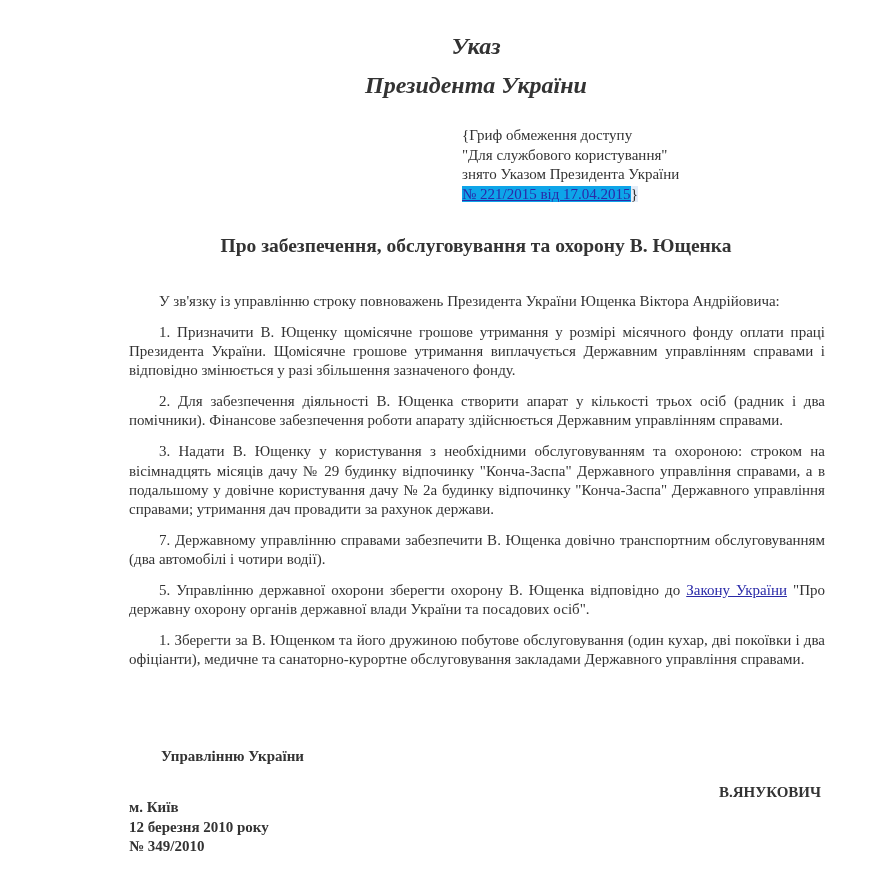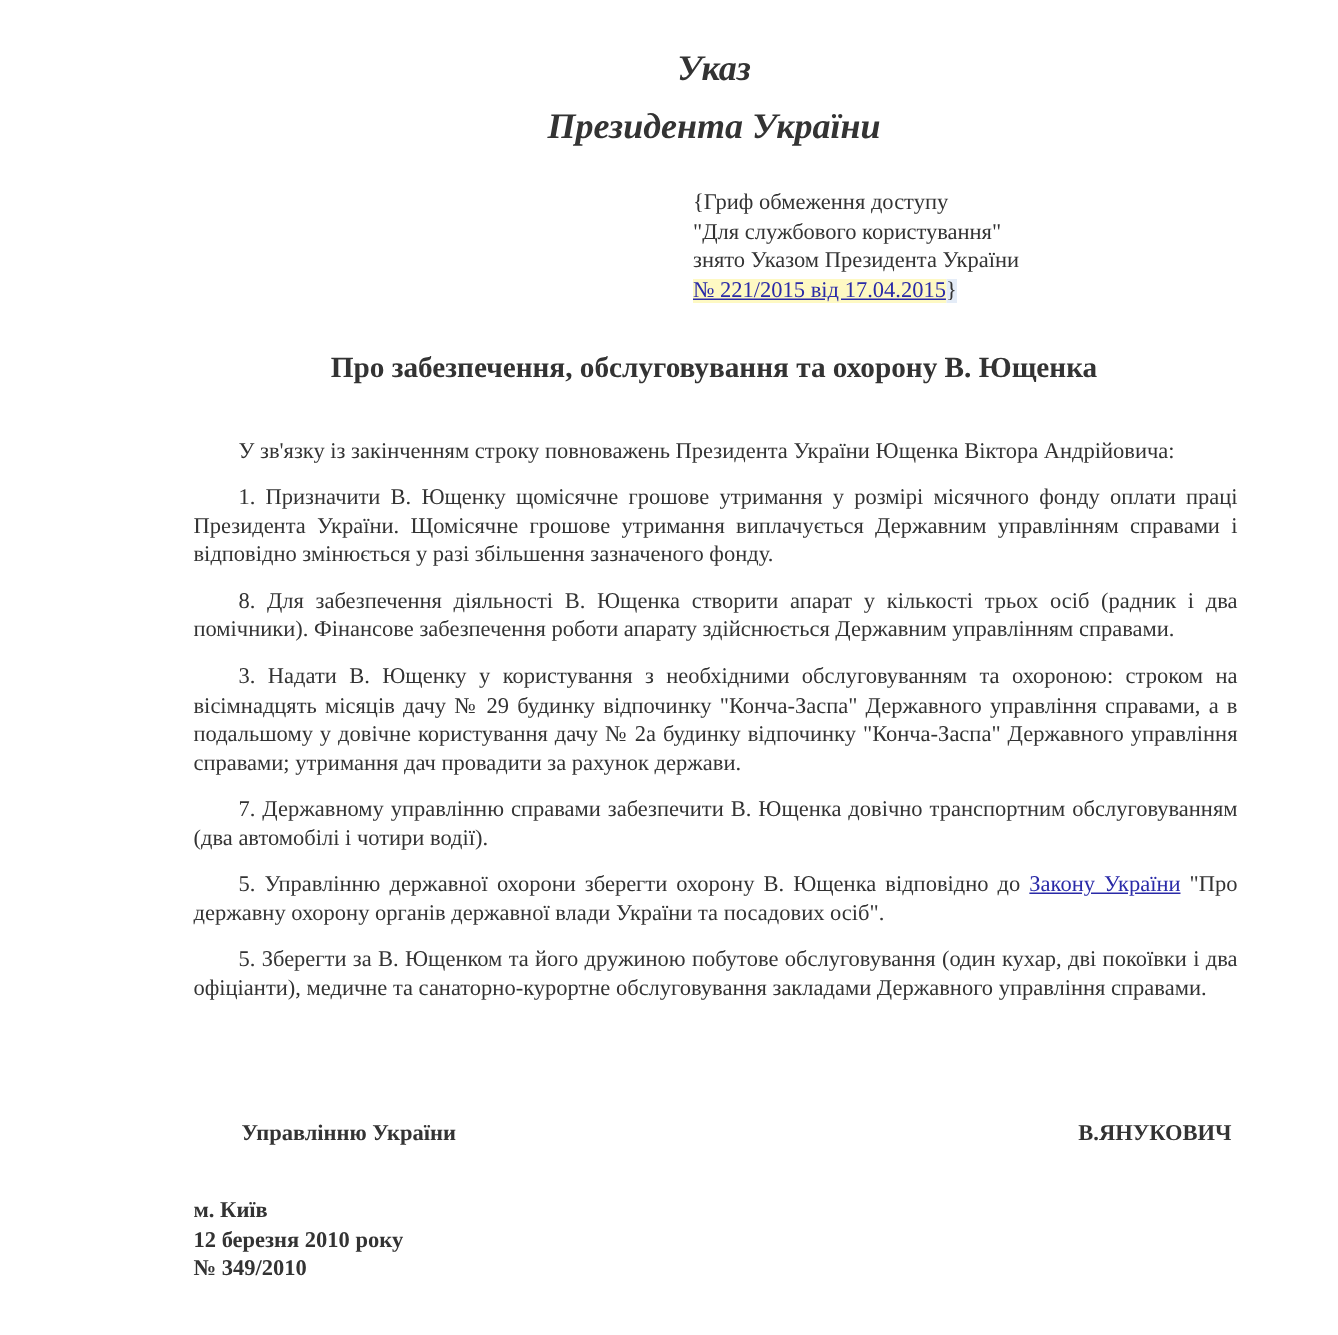--- a/index.html
+++ b/index.html
@@ -41,21 +41,21 @@
       top: 126px;
       font-size: 15px;
       line-height: 19.5px;
       color: #333333;
     }
     .grif .line { display: block; white-space: nowrap; }
     .grif a {
       color: #1a0dab;
       color: #2a2aa8;
       text-decoration: underline;
-      background: #fef9c3;
+      background: #0ea5e9;
     }
     .grif .brace-close { background: #e4ecf7; }
 
     .heading {
       position: absolute;
       left: 0;
       top: 235px;
       width: 952px;
       text-align: center;
       font-weight: bold;
@@ -87,21 +87,21 @@
       position: absolute;
       left: 161px;
       top: 748px;
       font-weight: bold;
       font-size: 15px;
       color: #333333;
     }
     .sign-right {
       position: absolute;
       right: 67px;
-      top: 748px;
+      top: 784px;
       font-weight: bold;
       font-size: 15px;
       color: #333333;
     }
     .place-block {
       position: absolute;
       left: 129px;
       top: 798px;
       width: 166px;
       text-align: left;
@@ -123,27 +123,27 @@
   <div class="grif">
     <span class="line">{Гриф обмеження доступу</span>
     <span class="line">"Для службового користування"</span>
     <span class="line">знято Указом Президента України</span>
     <span class="line"><a href="#">№ 221/2015 від 17.04.2015</a><span class="brace-close">}</span></span>
   </div>
 
   <div class="heading">Про забезпечення, обслуговування та охорону В. Ющенка</div>
 
   <div class="body-text">
-    <p>У зв'язку із закінченням строку повноважень Президента України Ющенка Віктора Андрійовича:</p>
+    <p>У зв'язку із управлінню строку повноважень Президента України Ющенка Віктора Андрійовича:</p>
     <p>1. Призначити В. Ющенку щомісячне грошове утримання у розмірі місячного фонду оплати праці Президента України. Щомісячне грошове утримання виплачується Державним управлінням справами і відповідно змінюється у разі збільшення зазначеного фонду.</p>
-    <p>8. Для забезпечення діяльності В. Ющенка створити апарат у кількості трьох осіб (радник і два помічники). Фінансове забезпечення роботи апарату здійснюється Державним управлінням справами.</p>
+    <p>2. Для забезпечення діяльності В. Ющенка створити апарат у кількості трьох осіб (радник і два помічники). Фінансове забезпечення роботи апарату здійснюється Державним управлінням справами.</p>
     <p>3. Надати В. Ющенку у користування з необхідними обслуговуванням та охороною: строком на вісімнадцять місяців дачу №  29 будинку відпочинку "Конча-Заспа" Державного управління справами, а в подальшому у довічне користування дачу № 2а будинку відпочинку "Конча-Заспа" Державного управління справами; утримання дач провадити за рахунок держави.</p>
     <p>7. Державному управлінню справами забезпечити В. Ющенка довічно транспортним обслуговуванням (два автомобілі і чотири водії).</p>
     <p><span>5. Управлінню державної охорони зберегти охорону В. Ющенка відповідно до </span><a href="#">Закону України</a><span> "Про державну охорону органів державної влади України та посадових осіб".</span></p>
-    <p>5. Зберегти за В. Ющенком та його дружиною побутове обслуговування (один кухар, дві покоївки і два офіціанти), медичне та санаторно-курортне обслуговування закладами Державного управління справами.</p>
+    <p>1. Зберегти за В. Ющенком та його дружиною побутове обслуговування (один кухар, дві покоївки і два офіціанти), медичне та санаторно-курортне обслуговування закладами Державного управління справами.</p>
   </div>
 
   <div class="sign-left">Управлінню України</div>
   <div class="sign-right">В.ЯНУКОВИЧ</div>
 
   <div class="place-block">
     <span>м. Київ</span>
     <span>12 березня 2010 року</span>
     <span>№ 349/2010</span>
   </div>

